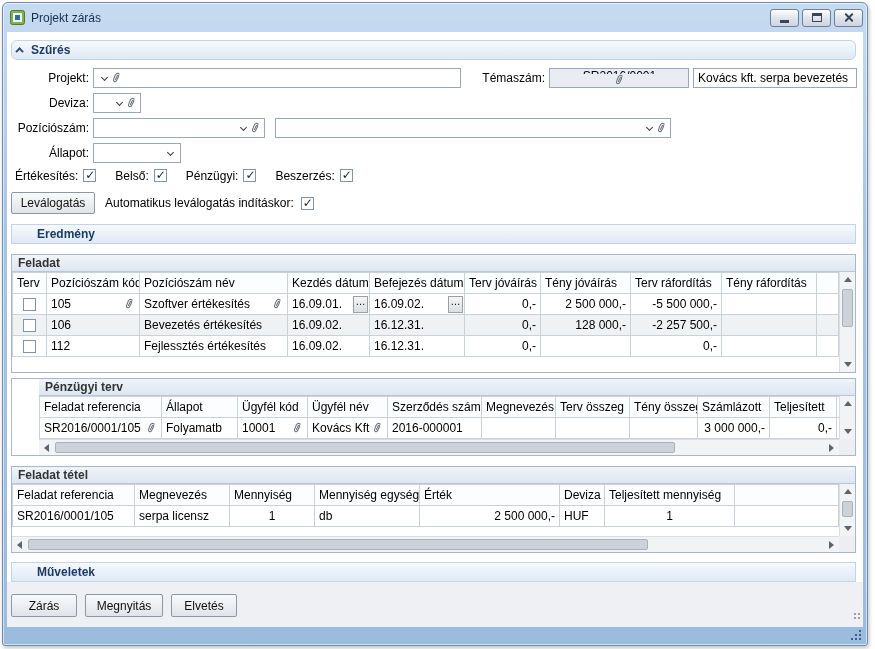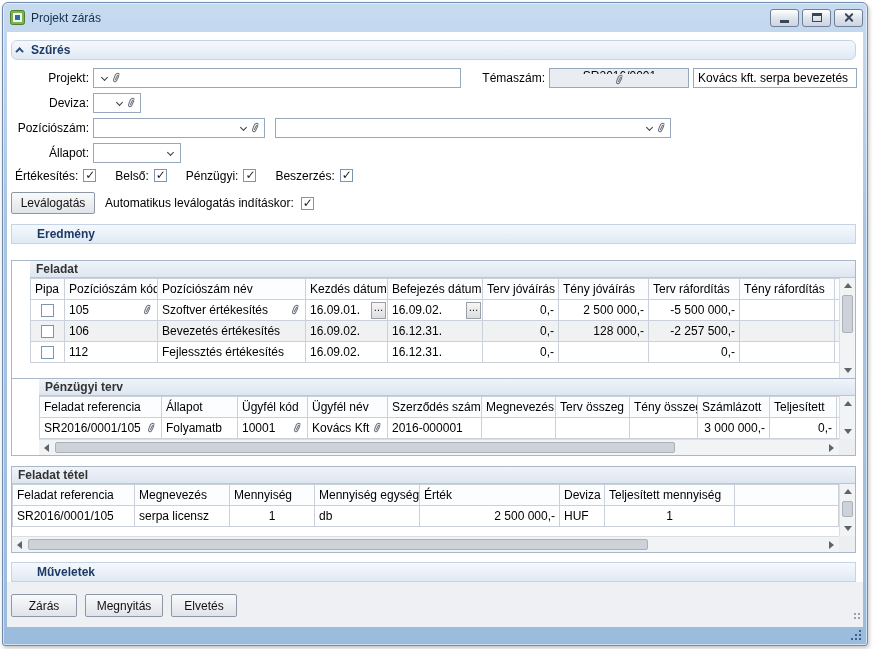--- a/index.html
+++ b/index.html
@@ -211,39 +211,39 @@
     <div class="btn" style="left:4px;top:160px;width:84px;height:22px;">Leválogatás</div>
     <div class="autorow">
       <span>Automatikus leválogatás indításkor:</span>
       <span class="cb checked"></span>
     </div>
 
     <div class="section-bar indent" style="top:192px;">
       <span>Eredmény</span>
     </div>
 
-    <div class="group" style="top:228px;padding-left:18px;">
+    <div class="group" style="top:222px;">
       <div class="group-bar">Feladat</div>
       <div class="group-body" style="height:100px;">
         <table class="grid" style="width:827px;">
           <colgroup>
               <col style="width:34px">
               <col style="width:93px">
               <col style="width:148px">
               <col style="width:82px">
               <col style="width:95px">
               <col style="width:76px">
               <col style="width:90px">
               <col style="width:91px">
               <col style="width:95px">
               <col>
             </colgroup>
           <tbody>
               <tr class="ghdr">
-            <td>Pipa</td>
+            <td>Terv</td>
             <td>Pozíciószám kód</td>
             <td>Pozíciószám név</td>
             <td>Kezdés dátum</td>
             <td>Befejezés dátum</td>
             <td>Terv jóváírás</td>
             <td>Tény jóváírás</td>
             <td>Terv ráfordítás</td>
             <td>Tény ráfordítás</td>
             <td></td>
           </tr>

